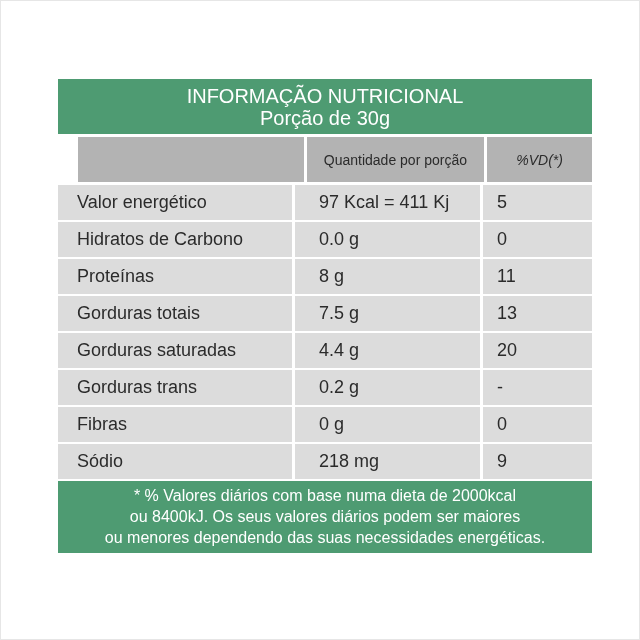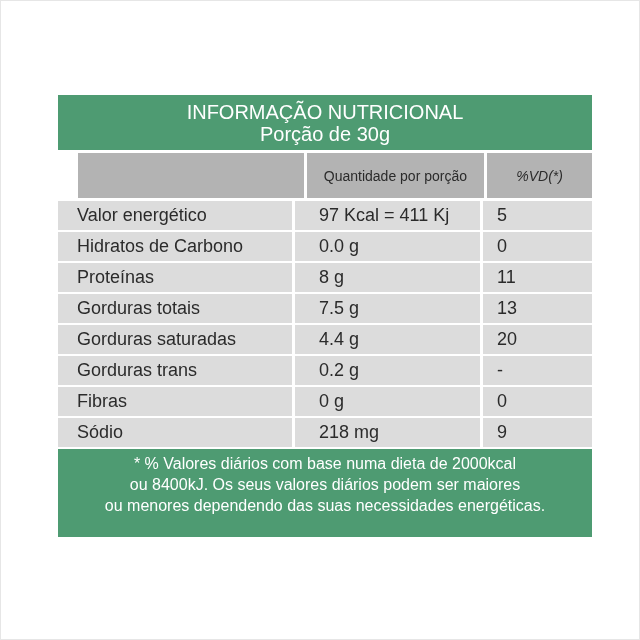--- a/index.html
+++ b/index.html
@@ -6,47 +6,47 @@
   body {
     width:640px; height:640px; background:#ffffff;
     position:relative; overflow:hidden;
     font-family:"Liberation Sans", sans-serif;
   }
   .frame {
     position:absolute; left:0; top:0; width:638px; height:638px;
     border:1px solid #e6e6e6;
   }
   .label-table {
-    position:absolute; left:58px; top:95px; width:534px;
+    position:absolute; left:58px; top:79px; width:534px;
   }
   .title-band {
     background:#4e9b72; color:#ffffff; text-align:center;
     height:55px; box-sizing:border-box; padding-top:6px;
     font-size:20px; line-height:22px;
   }
   .head-row, .row {
     display:flex; margin-top:2px;
   }
   .head-row { margin-top:3px; height:45px;padding-left:20px; }
-  .row { height:29px; }
+  .row { height:35px; }
   .row.first { margin-top:3px; }
   .cell {
     box-sizing:border-box; display:flex; align-items:center;
     color:#2b2b2b; font-size:18px;
   }
   .c1 { width:234px; padding-left:19px; }
   .c2 { width:185px; margin-left:3px; padding-left:24px; }
   .c3 { width:109px; margin-left:3px; padding-left:14px; }
   .head-row .cell { background:#b3b3b3; font-size:14px; }
   .head-row .c2 { justify-content:center; padding-left:0; }
   .head-row .c3 { justify-content:center; padding-left:0;font-style:italic; }
   .row .cell { background:#dcdcdc; }
   .footer-band {
     margin-top:2px; background:#4e9b72; color:#ffffff; text-align:center;
-    height:88px; box-sizing:border-box; padding-top:4px;
+    height:72px; box-sizing:border-box; padding-top:4px;
     font-size:16px; line-height:21px;
   }
 </style>
 </head>
 <body>
 
 <div class="frame"></div>
 
 <div class="label-table">
   <div class="title-band">

